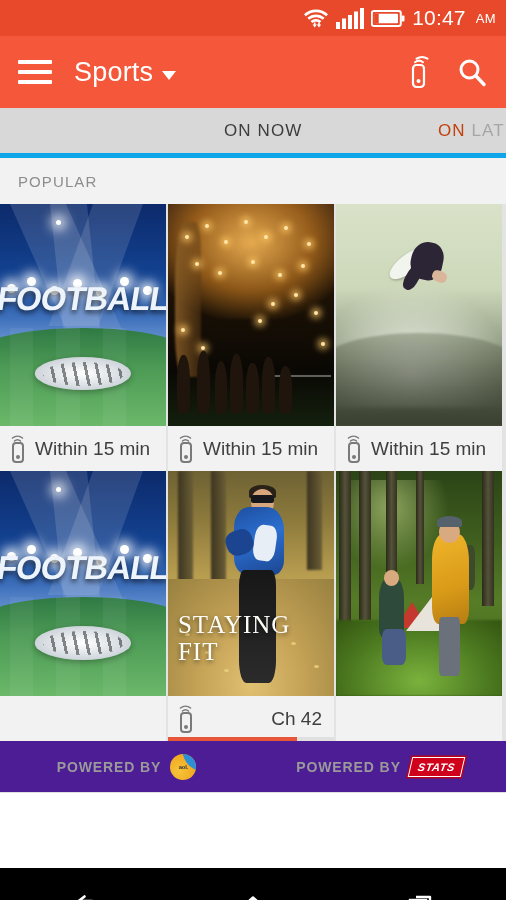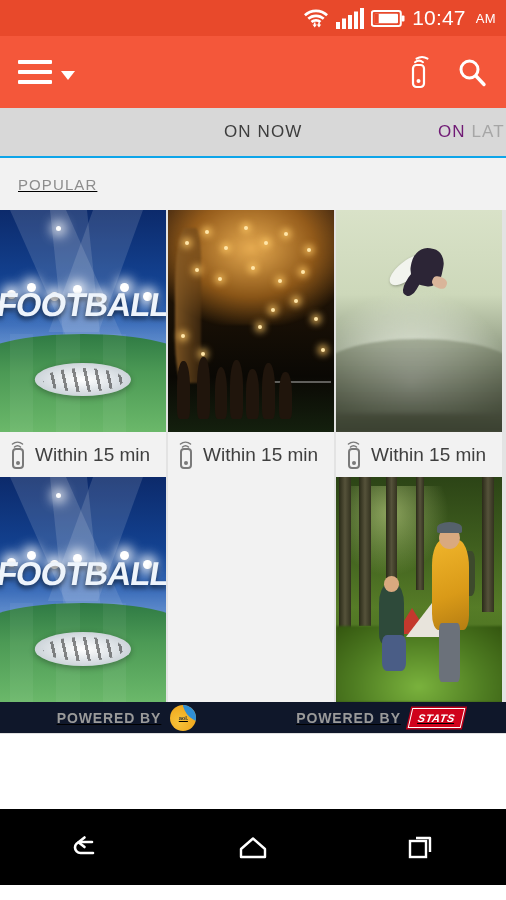--- a/index.html
+++ b/index.html
@@ -34,33 +34,32 @@
   .caret { width:0;height:0;border-left:7px solid transparent;
            border-right:7px solid transparent;border-top:9px solid #fff;
            margin-left:9px; margin-top:6px; }
   .appbar-spacer { flex:1; }
   .appbar-icon { margin-left:26px; cursor:pointer; display:flex; align-items:center; }
 
   
   .tabbar {
     height:50px; background:#d8d8d8;
     display:flex; align-items:center; position:relative;
-    border-bottom:2px solid #0ea5e9;
+    border-bottom:5px solid #0ea5e9;
     padding-left:27px;
   }
   .tab { font-size:17px; letter-spacing:1.1px; font-weight:400; white-space:nowrap; cursor:pointer; }
   .tab.active { color:#3d3d3d; position:absolute; left:224px; }
   .tab.inactive { color:#a6a6a6; position:absolute; left:438px; }
-  .tab.inactive .dark { color:#701a75; }
+  .tab.inactive .dark { color:#c2410c; }
 
   
   .section-head {
-    height:52px; background:#f2f2f2; display:flex; align-items:center;
+    height:46px; background:#f2f2f2; display:flex; align-items:center;
     padding-left:18px;
-    text-decoration:underline;
   }
   .section-head span { color:#8d8d8d; font-size:15px; letter-spacing:1.1px; }
 
   
   .grid-row { display:flex; background:#e3e3e3; gap:2px; }
   .card { width:166px; background:#f2f2f2; position:relative; overflow:hidden; cursor:pointer; }
   .thumb { width:166px; height:222px; position:relative; overflow:hidden; }
   .card.row2 .thumb { height:225px; }
 
   .card-foot {
@@ -75,21 +74,21 @@
   
   .remote { width:16px; height:28px; position:relative; flex:none; }
   .remote .body {
     position:absolute; bottom:0; left:2px; width:12px; height:21px;
     border:2px solid #7a7a7a; border-radius:4px;
   }
   .remote .dot { position:absolute; bottom:4px; left:6px; width:4px;height:4px;
                  border-radius:50%; background:#7a7a7a; }
 
   
-  .powered-row { height:32px; background:#0f172a; display:flex; border-bottom:1px solid #e0e0e0;text-decoration:underline; }
+  .powered-row { height:52px; background:#4c1d95; display:flex; border-bottom:1px solid #e0e0e0; }
   .powered-cell { display:flex; align-items:center; justify-content:center; gap:9px; }
   .powered-cell.a { width:253px; }
   .powered-cell.b { width:253px; }
   .powered-text { color:#9a9a9a; font-size:14px; letter-spacing:.9px; font-weight:bold; }
   .aol-logo { width:26px;height:26px;border-radius:50%;
               background:radial-gradient(circle at 35% 65%, #f7c33a 0%, #f0a81e 70%, #e0951a 100%);
               position:relative; overflow:hidden; display:flex; align-items:center; justify-content:center; }
   .aol-logo .swoosh { position:absolute; top:-6px; right:-7px; width:22px; height:22px;
                       background:#2f8fd6; border-radius:0 0 0 100%; transform:rotate(8deg); }
   .aol-logo .aolword { position:relative; z-index:2; font-size:6px; color:#3a3a3a;
@@ -262,20 +261,21 @@
     <span class="sb-time">10:47</span>
     <span class="sb-ampm">AM</span>
   </div>
 
   <div class="appbar">
     <div class="hamburger">
       <i></i>
         <i></i>
         <i></i>
     </div>
+    <div class="app-title">Sports</div>
     <div class="caret"></div>
     <div class="appbar-spacer"></div>
     <div class="appbar-icon">
       <svg width="24" height="34" viewBox="0 0 24 34">
         <rect x="7" y="10" width="11" height="22" rx="3.5" fill="none" stroke="#fff" stroke-width="2.2"></rect>
         <circle cx="12.5" cy="26" r="2" fill="#fff"></circle>
         <path d="M9 7.2a6.5 6.5 0 0 1 8 0" fill="none" stroke="#fff" stroke-width="2" stroke-linecap="round"></path>
         <path d="M10.5 3.6a10.5 10.5 0 0 1 11 0" fill="none" stroke="#fff" stroke-width="2" stroke-linecap="round"></path>
       </svg>
     </div>
@@ -431,20 +431,55 @@
           <div class="af-light" style="left:58%;top:38%;"></div>
           <div class="af-light" style="left:72%;top:33%;"></div>
           <div class="af-light" style="left:86%;top:37%;"></div>
           <div class="af-light" style="left:34%;top:7%;width:5px;height:5px;"></div>
           <div class="af-text">FOOTBALL</div>
         </div>
       </div>
     </div>
 
     <div class="card row2">
+      <div class="thumb">
+        <div class="art art-run">
+          <div class="ar-tree" style="left:6%;"></div>
+          <div class="ar-tree" style="left:26%;height:50%;"></div>
+          <div class="ar-tree" style="left:84%;height:44%;"></div>
+          <div class="ar-ground"></div>
+          <div class="ar-leaf" style="left:10%;top:72%"></div>
+          <div class="ar-leaf" style="left:22%;top:80%"></div>
+          <div class="ar-leaf" style="left:34%;top:88%"></div>
+          <div class="ar-leaf" style="left:74%;top:76%"></div>
+          <div class="ar-leaf" style="left:88%;top:86%"></div>
+          <div class="ar-hair"></div>
+          <div class="ar-head"></div>
+          <div class="ar-glass"></div>
+          <div class="ar-torso"></div>
+          <div class="ar-white"></div>
+          <div class="ar-sleeve"></div>
+          <div class="ar-legs"></div>
+          <div class="ar-title">STAYING FIT</div>
+        </div>
+      </div>
+      <div class="card-foot">
+        <span class="remote">
+          <span class="body"></span>
+            <span class="dot"></span>
+          <svg width="16" height="9" viewBox="0 0 16 9" style="position:absolute;top:0;left:0;">
+            <path d="M4.5 6a4.5 4.5 0 0 1 6 0" fill="none" stroke="#7a7a7a" stroke-width="1.5" stroke-linecap="round"></path>
+            <path d="M2.5 3a8 8 0 0 1 10 0" fill="none" stroke="#7a7a7a" stroke-width="1.5" stroke-linecap="round"></path>
+          </svg>
+        </span>
+        <span class="foot-label right">Ch 42</span>
+        <span class="progress">
+            <i style="width:78%"></i>
+          </span>
+      </div>
     </div>
 
     <div class="card row2">
       <div class="thumb">
         <div class="art art-forest">
           <div class="af-sun"></div>
           <div class="af-tree" style="left:2%;"></div>
           <div class="af-tree" style="left:14%;height:66%;"></div>
           <div class="af-tree" style="left:30%;height:58%;"></div>
           <div class="af-tree" style="left:48%;height:50%;width:5%;"></div>

